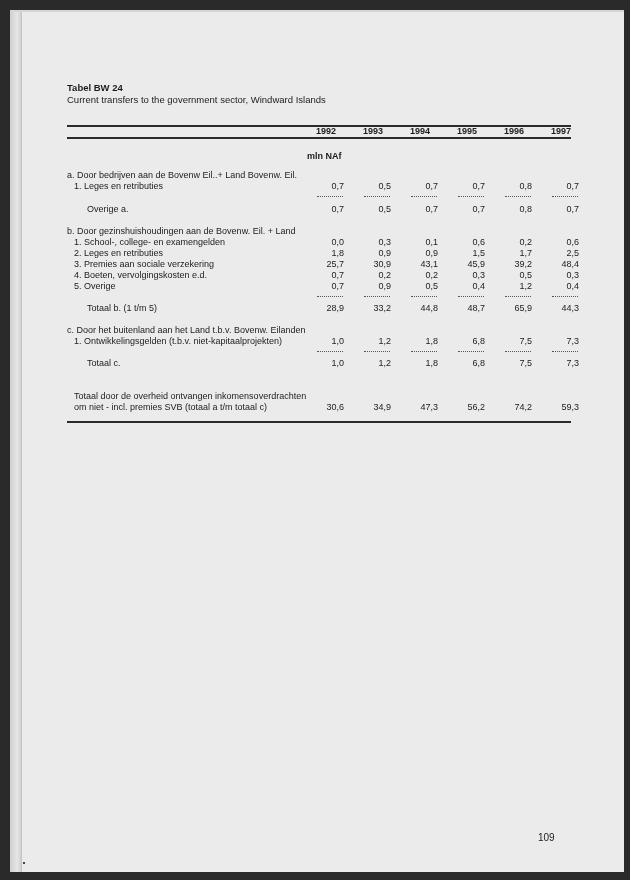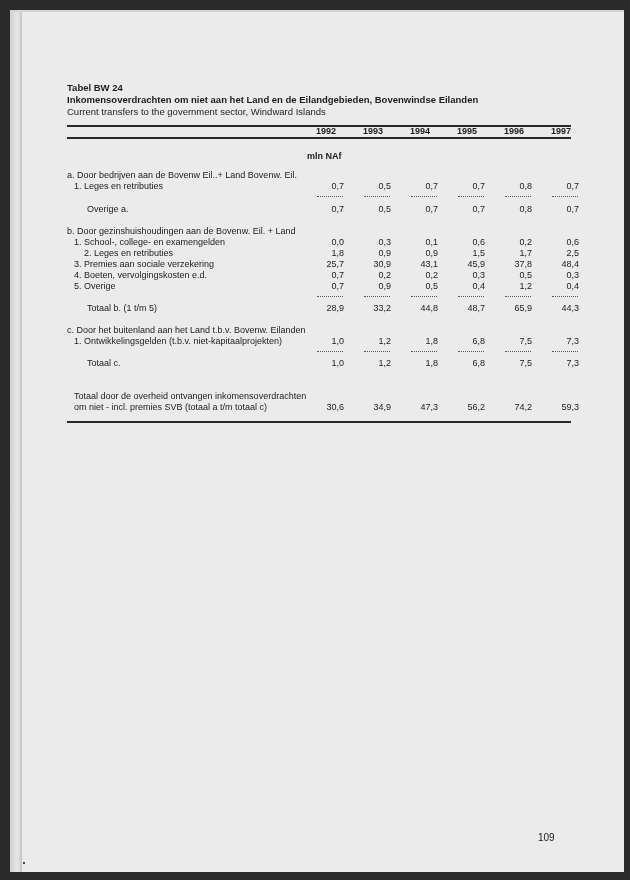--- a/index.html
+++ b/index.html
@@ -135,21 +135,20 @@
 </head>
 <body>
 
 <div class="page">
   <div class="gutter"></div>
   <div class="top-shadow"></div>
 </div>
 
 <div class="caption">
   <div class="tbl-id">Tabel BW 24</div>
-  <div class="title-nl">Inkomensoverdrachten om niet aan het Land en de Eilandgebieden, Bovenwindse Eilanden</div>
   <div class="title-en">Current transfers to the government sector, Windward Islands</div>
 </div>
 
 <div class="rule r1"></div>
 <div class="years">
   <span style="left:-4px">1992</span>
   <span style="left:43px">1993</span>
   <span style="left:90px">1994</span>
   <span style="left:137px">1995</span>
   <span style="left:184px">1996</span>
@@ -194,35 +193,35 @@
 <div class="row" style="top:236px">
   <span class="label" style="left:7px">1.   School-, college- en examengelden</span>
   <span class="num" style="left:237px">0,0</span>
   <span class="num" style="left:284px">0,3</span>
   <span class="num" style="left:331px">0,1</span>
   <span class="num" style="left:378px">0,6</span>
   <span class="num" style="left:425px">0,2</span>
   <span class="num" style="left:472px">0,6</span>
 </div>
 <div class="row" style="top:247px">
-  <span class="label" style="left:17px">2.   Leges en retributies</span>
+  <span class="label" style="left:7px">2.   Leges en retributies</span>
   <span class="num" style="left:237px">1,8</span>
   <span class="num" style="left:284px">0,9</span>
   <span class="num" style="left:331px">0,9</span>
   <span class="num" style="left:378px">1,5</span>
   <span class="num" style="left:425px">1,7</span>
   <span class="num" style="left:472px">2,5</span>
 </div>
 <div class="row" style="top:258px">
   <span class="label" style="left:7px">3.   Premies aan sociale verzekering</span>
   <span class="num" style="left:237px">25,7</span>
   <span class="num" style="left:284px">30,9</span>
   <span class="num" style="left:331px">43,1</span>
   <span class="num" style="left:378px">45,9</span>
-  <span class="num" style="left:425px">37,8</span>
+  <span class="num" style="left:425px">39,2</span>
   <span class="num" style="left:472px">48,4</span>
 </div>
 <div class="row" style="top:269px">
   <span class="label" style="left:7px">4.   Boeten, vervolgingskosten e.d.</span>
   <span class="num" style="left:237px">0,7</span>
   <span class="num" style="left:284px">0,2</span>
   <span class="num" style="left:331px">0,2</span>
   <span class="num" style="left:378px">0,3</span>
   <span class="num" style="left:425px">0,5</span>
   <span class="num" style="left:472px">0,3</span>

